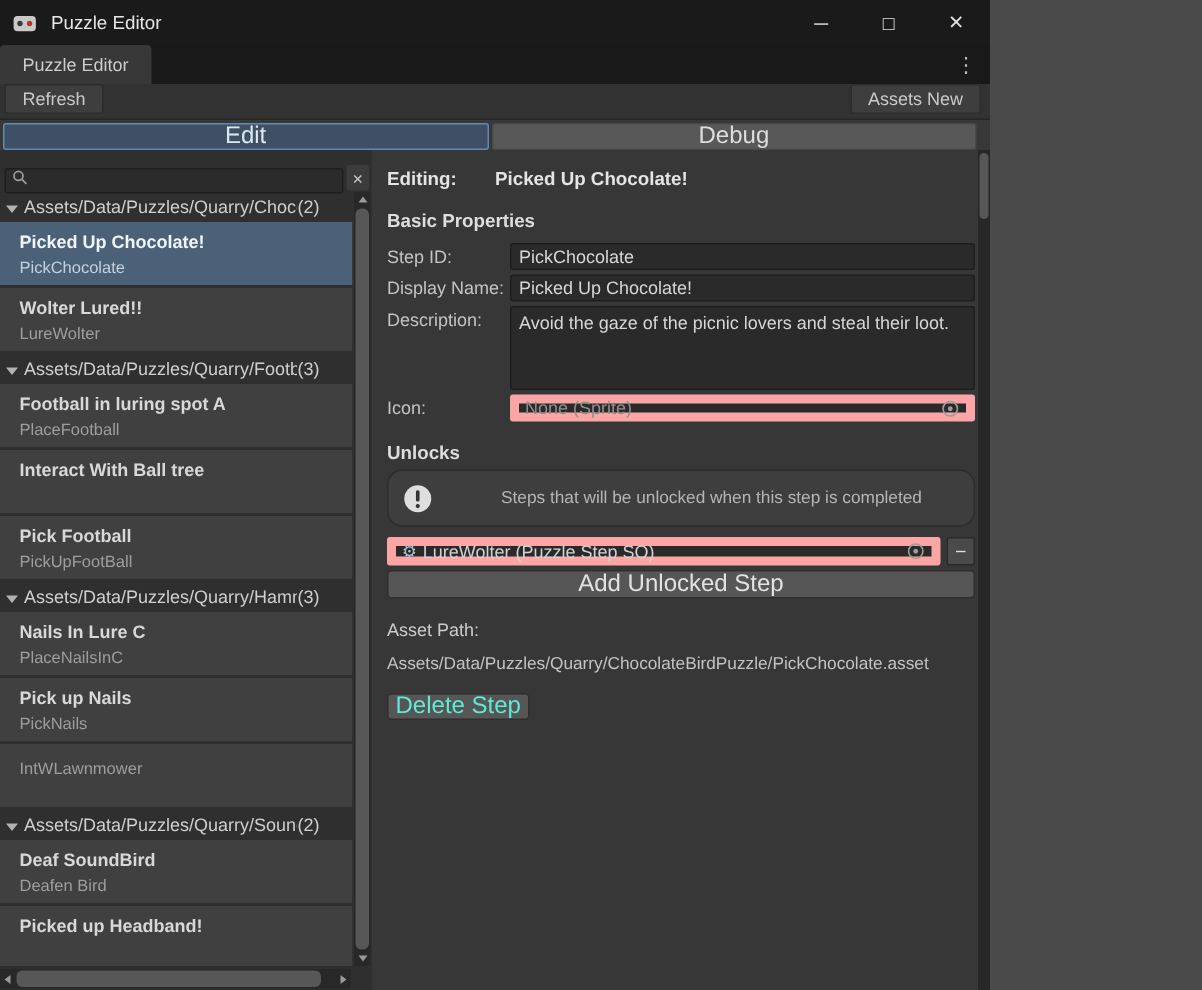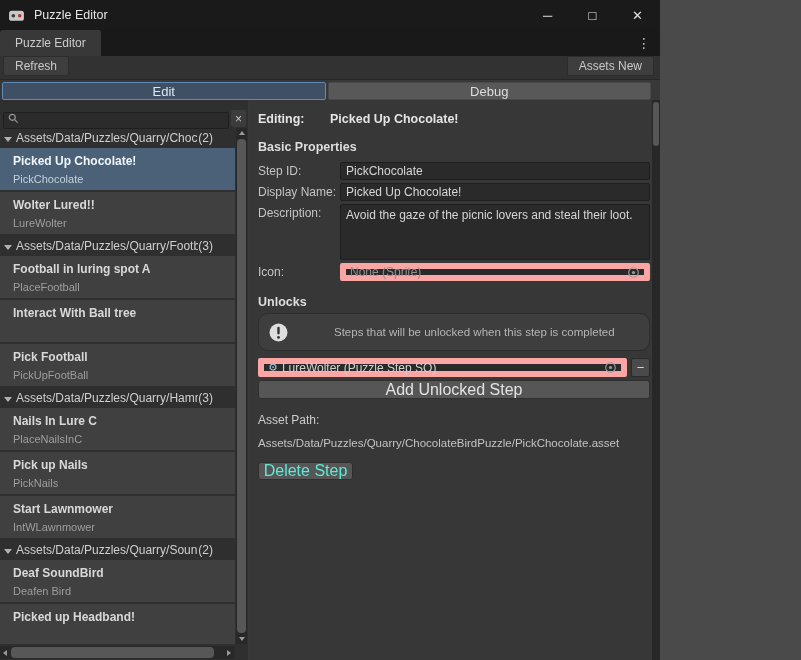--- a/index.html
+++ b/index.html
@@ -19,21 +19,21 @@
   .doc-tab { padding:0 15px; background:#383838; color:#cccccc; font-size:12px; display:flex; align-items:center; border-radius:3px 3px 0 0; }
   .tab-menu { margin-left:auto; color:#bdbdbd; font-size:14px; display:flex; align-items:center; padding:0 8px; letter-spacing:1px; }
 
   
   .toolbar { position:absolute; top:56px; left:0; right:0; height:24px; background:#323232; display:flex; align-items:flex-start; border-bottom:1px solid #262626; }
   .tb-btn { height:20px; padding:0 11px; background:#3e3e3e; border:1px solid #2c2c2c; border-radius:2px; color:#c9c9c9; font-size:12px; display:flex; align-items:center; margin-left:3px; }
   .tb-btn.create { margin-left:auto; margin-right:6px; }
 
   
   .mode-tabs { position:absolute; top:82px; left:2px; right:9px; height:18px; display:flex; gap:2px; }
-  .mode-tab { flex:1; display:flex; align-items:center; justify-content:center; font-size:13px; border-radius:2px; }
+  .mode-tab { flex:1; display:flex; align-items:center; justify-content:center; font-size:16px; border-radius:2px; }
   .mode-tab.edit { background:#3f5064; border:1px solid #5d8ab6; color:#dde6ef; }
   .mode-tab.debug { background:#585858; border:1px solid #494949; color:#dddddd; }
 
   
   .left-panel { position:absolute; top:100px; left:0; width:248px; bottom:0; background:#2f2f2f; }
   .search-row { position:absolute; top:10px; left:3px; right:2px; height:17px; display:flex; align-items:center; }
   .search-wrap { position:relative; flex:1; height:17px; }
   .search-input { width:100%; height:17px; background:#2b2b2b; border:1px solid #1f1f1f; border-radius:2px; color:#dddddd; font-size:11px; padding:0 4px 0 18px; outline:none; font-family:inherit; }
   .search-icon { position:absolute; left:5px; top:3px; }
   .search-clear { width:15px; height:17px; margin-left:2px; background:#3c3c3c; border-radius:2px; color:#c9c9c9; font-size:12px; display:flex; align-items:center; justify-content:center; }
@@ -177,21 +177,20 @@
       </div>
       <div class="list-item">
         <div class="item-title">Nails In Lure C</div>
         <div class="item-sub">PlaceNailsInC</div>
       </div>
       <div class="list-item">
         <div class="item-title">Pick up Nails</div>
         <div class="item-sub">PickNails</div>
       </div>
       <div class="list-item">
-        <div class="item-title">Start Lawnmower</div>
         <div class="item-sub">IntWLawnmower</div>
       </div>
 
       <div class="group-header">
         <span class="tri-down"></span>
         <span class="gh-text">Assets/Data/Puzzles/Quarry/SoundBird</span>
         <span class="gh-count">(2)</span>
       </div>
       <div class="list-item">
         <div class="item-title">Deaf SoundBird</div>

